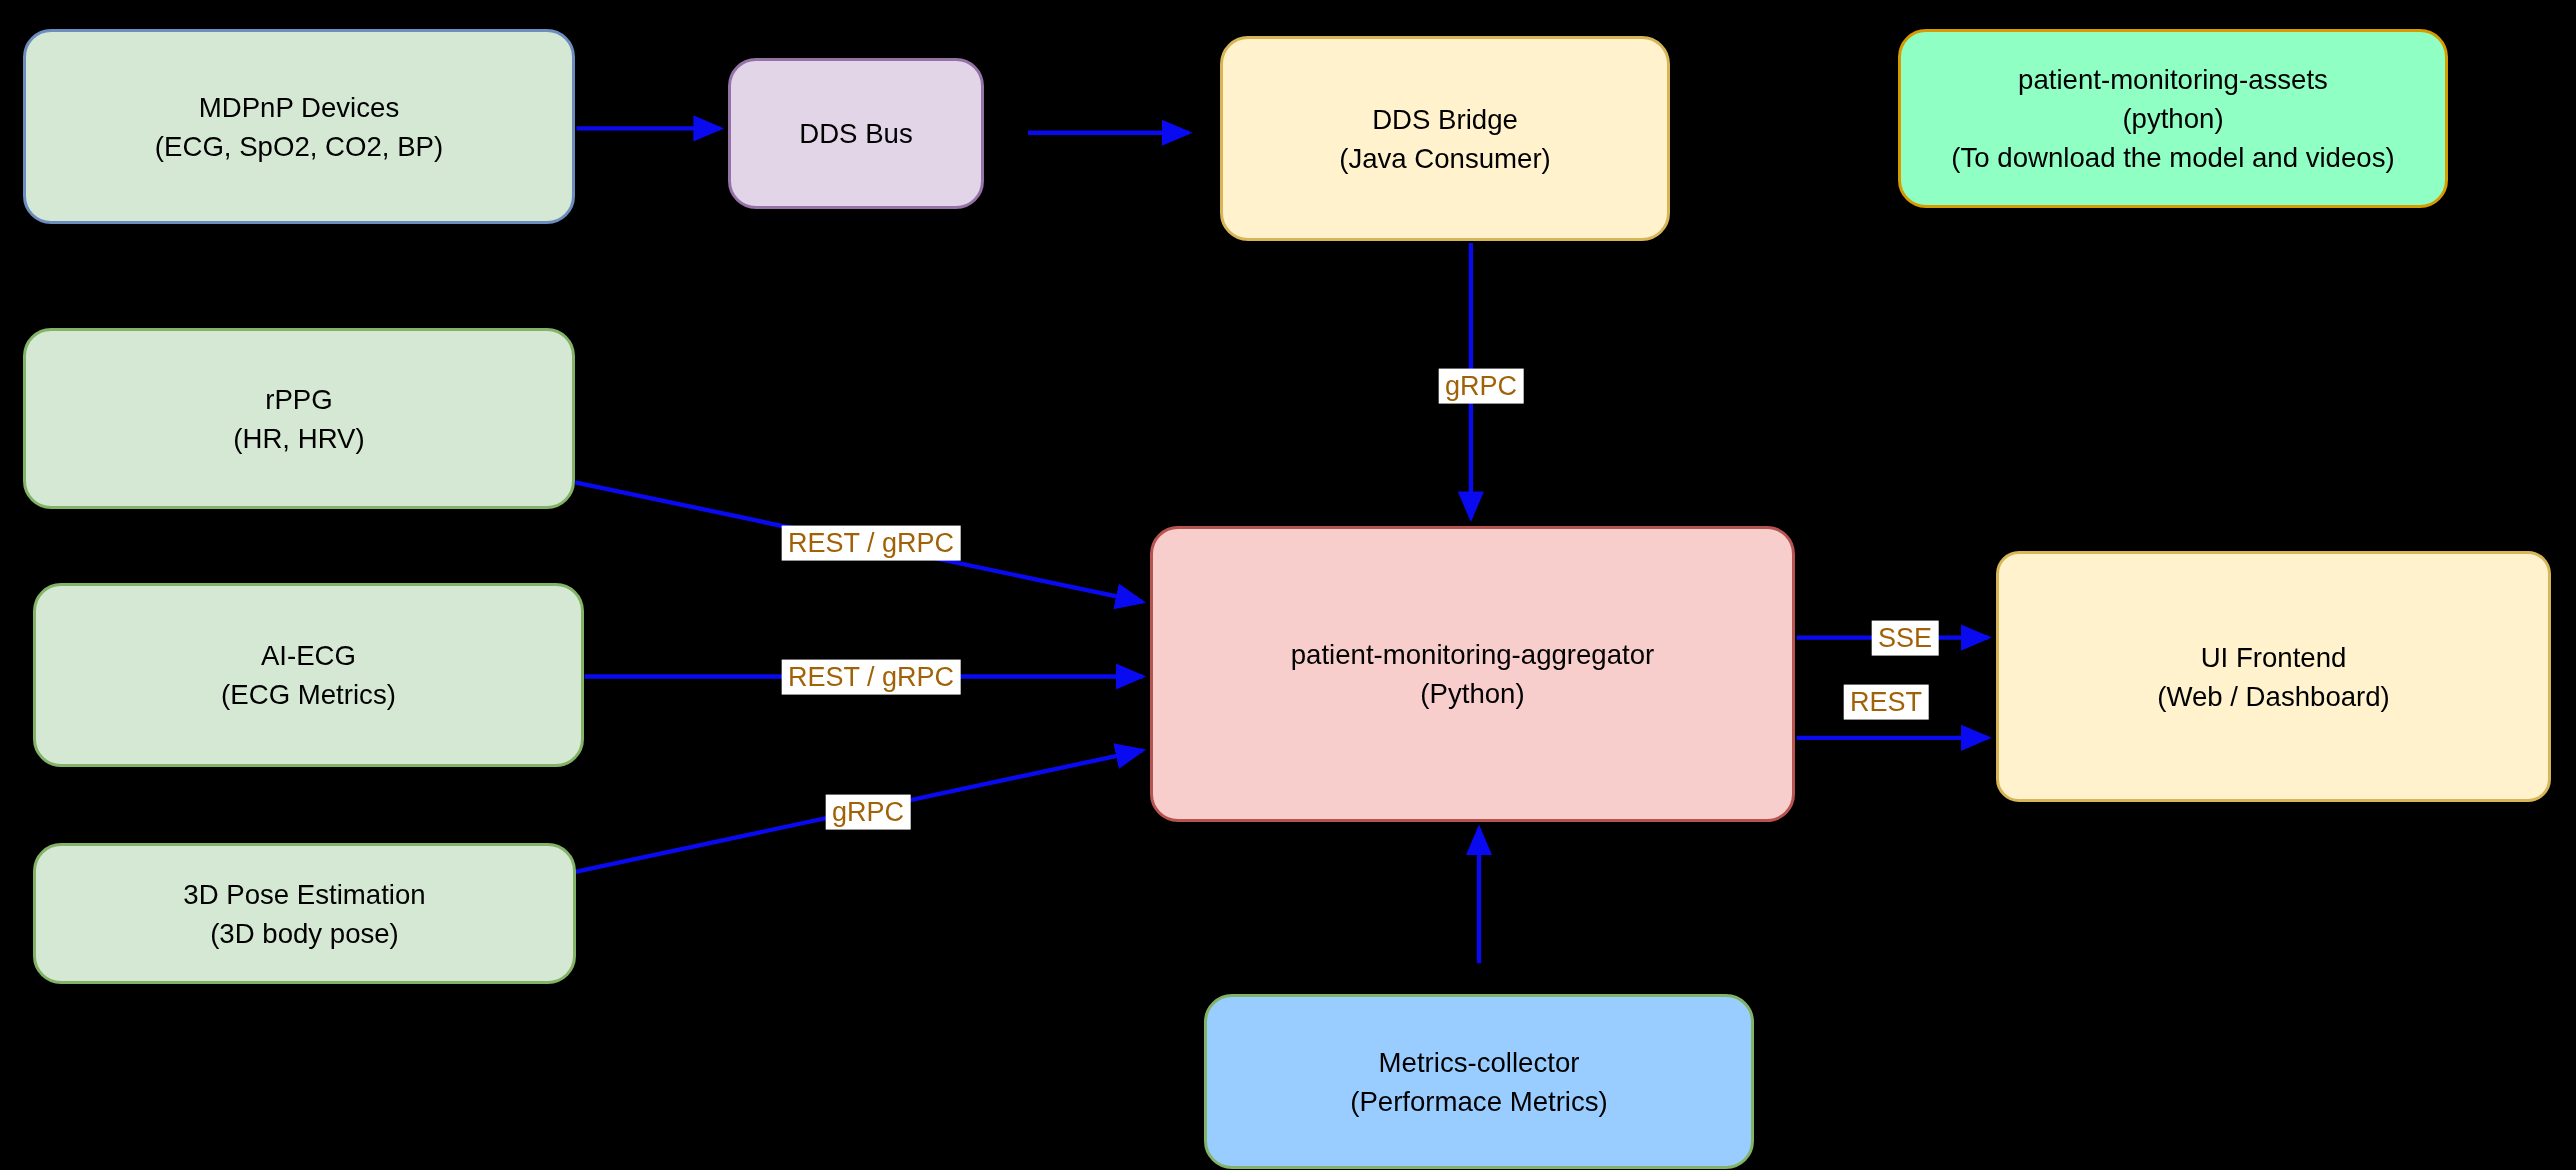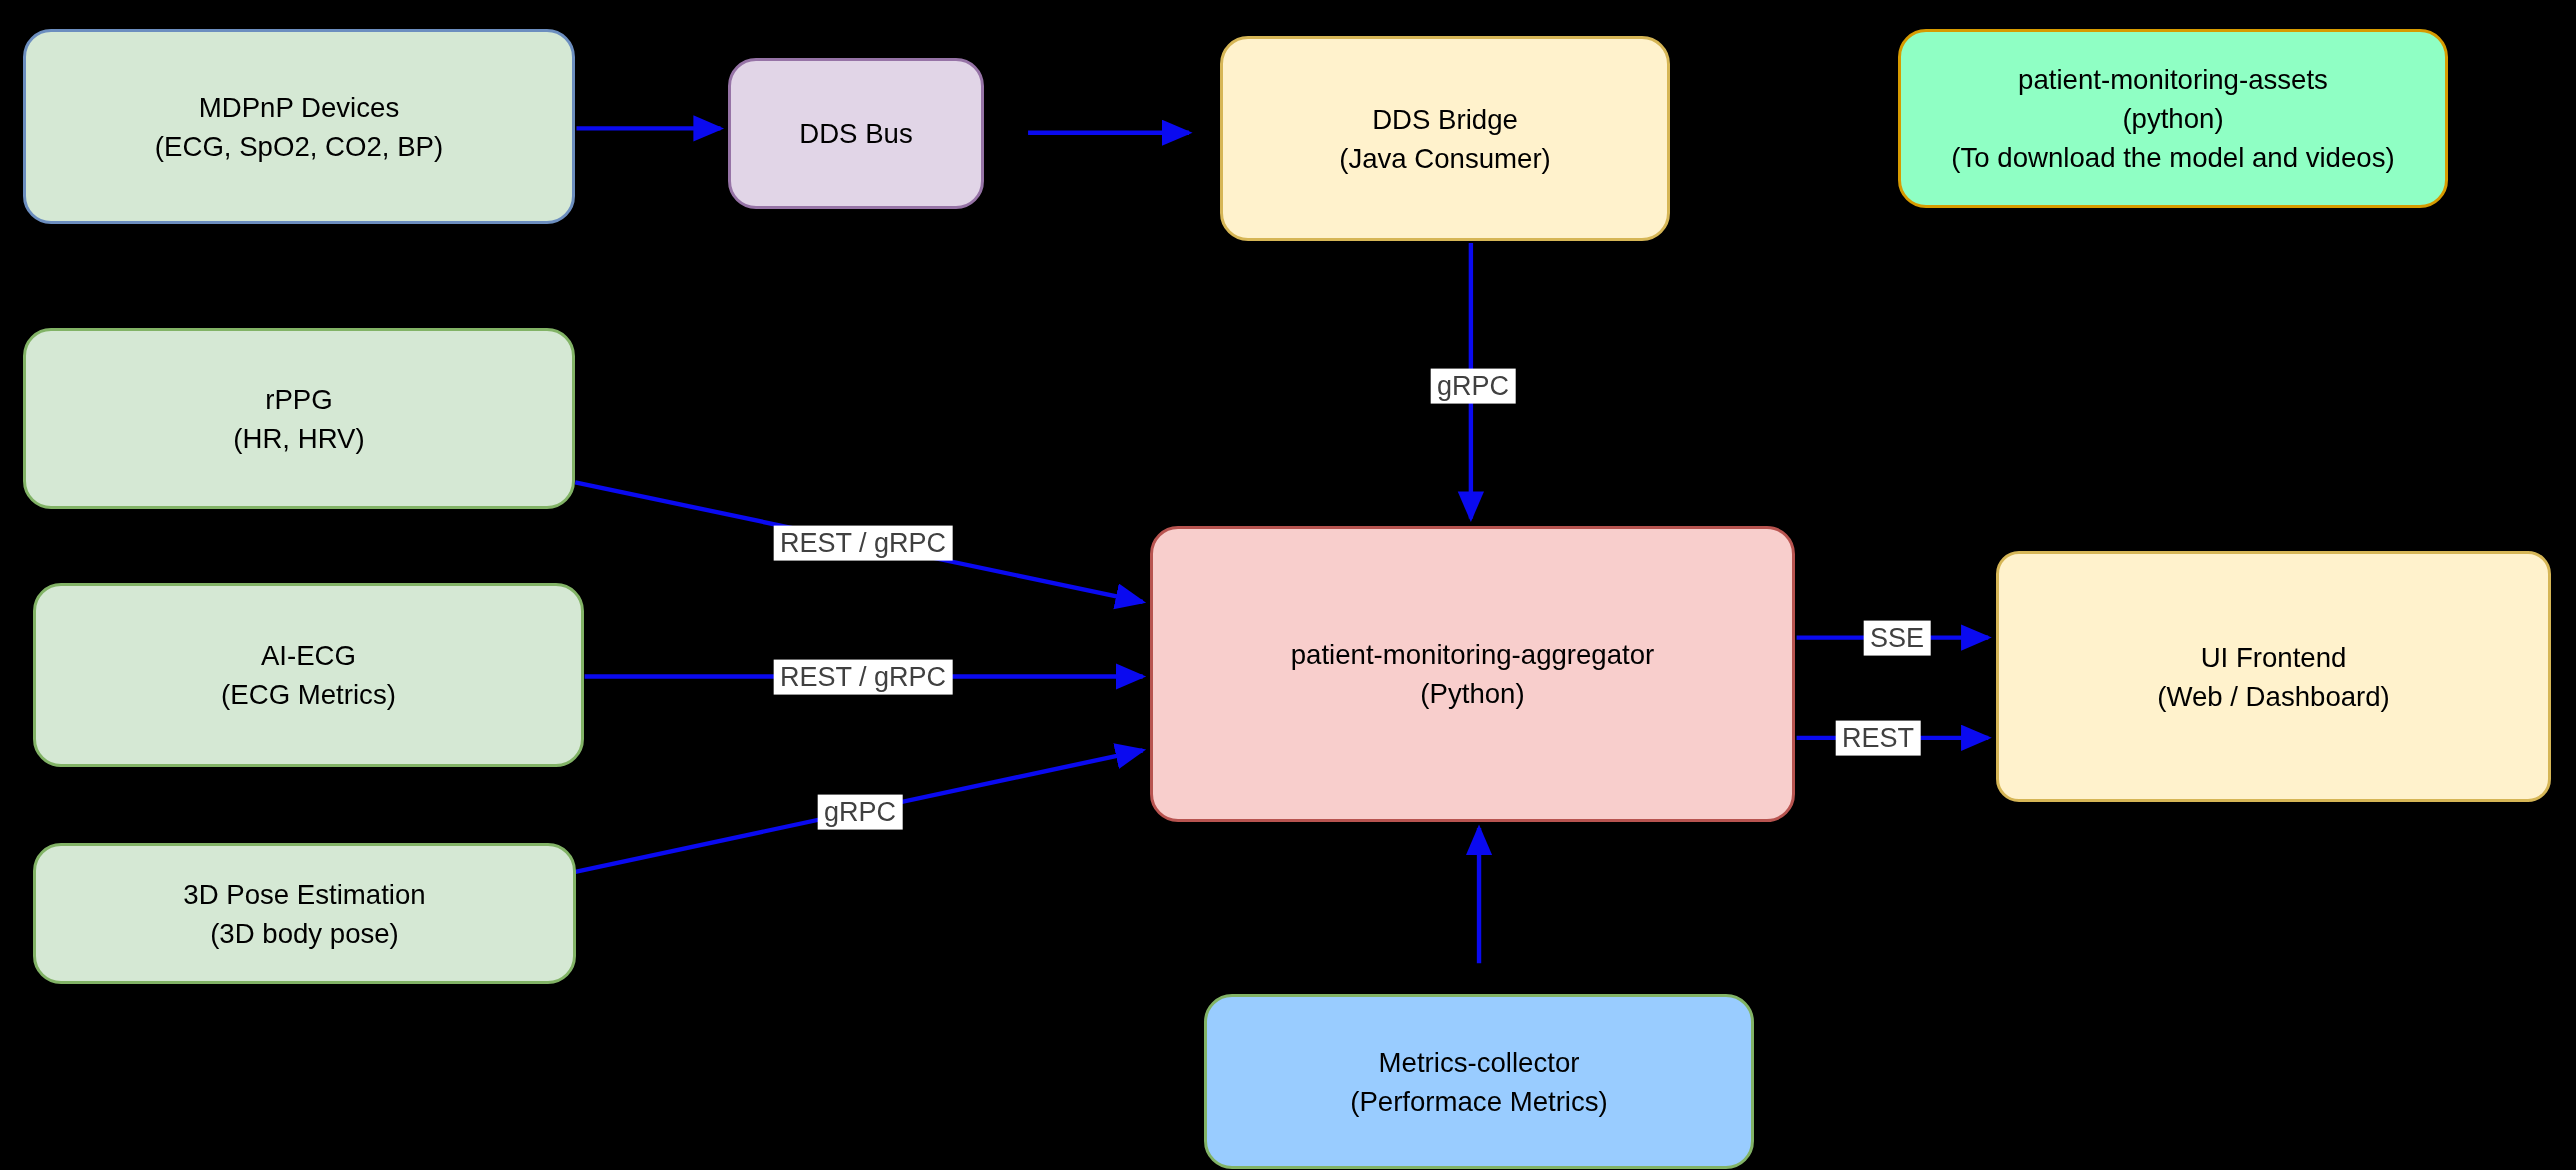--- a/index.html
+++ b/index.html
@@ -23,25 +23,26 @@
     text-align:center;
     color:#000;
     box-sizing:border-box;
   }
   .node .label{font-size:27.6px;line-height:39px;}
   .node .label span{display:block;}
   .edge-label{
     position:absolute;
     transform:translate(-50%,-50%);
     background:#ffffff;
-    color:#404040;
+    color:#a16207;
     font-size:27px;
     line-height:1.15;
     padding:1.9px 6.3px;
     white-space:nowrap;
+    margin-left:8px;
   }
 </style>
 </head>
 <body>
 
 <div class="canvas">
 
   <svg class="wires" width="2576" height="1170" viewBox="0 0 4112 1868">
     <defs>
       <marker id="arrow" markerWidth="7.5" markerHeight="6.5" refX="6.2" refY="3" orient="auto" markerUnits="strokeWidth">
@@ -132,16 +133,16 @@
   <div class="edge-label" style="left:1473px;top:386px">gRPC</div>
 
   <div class="edge-label" style="left:863px;top:543px">REST / gRPC</div>
 
   <div class="edge-label" style="left:863px;top:677px">REST / gRPC</div>
 
   <div class="edge-label" style="left:860px;top:812px">gRPC</div>
 
   <div class="edge-label" style="left:1897px;top:638px">SSE</div>
 
-  <div class="edge-label" style="left:1878px;top:738px">REST</div>
+  <div class="edge-label" style="left:1878px;top:702px">REST</div>
 
 </div>
 
 
 </body></html>

